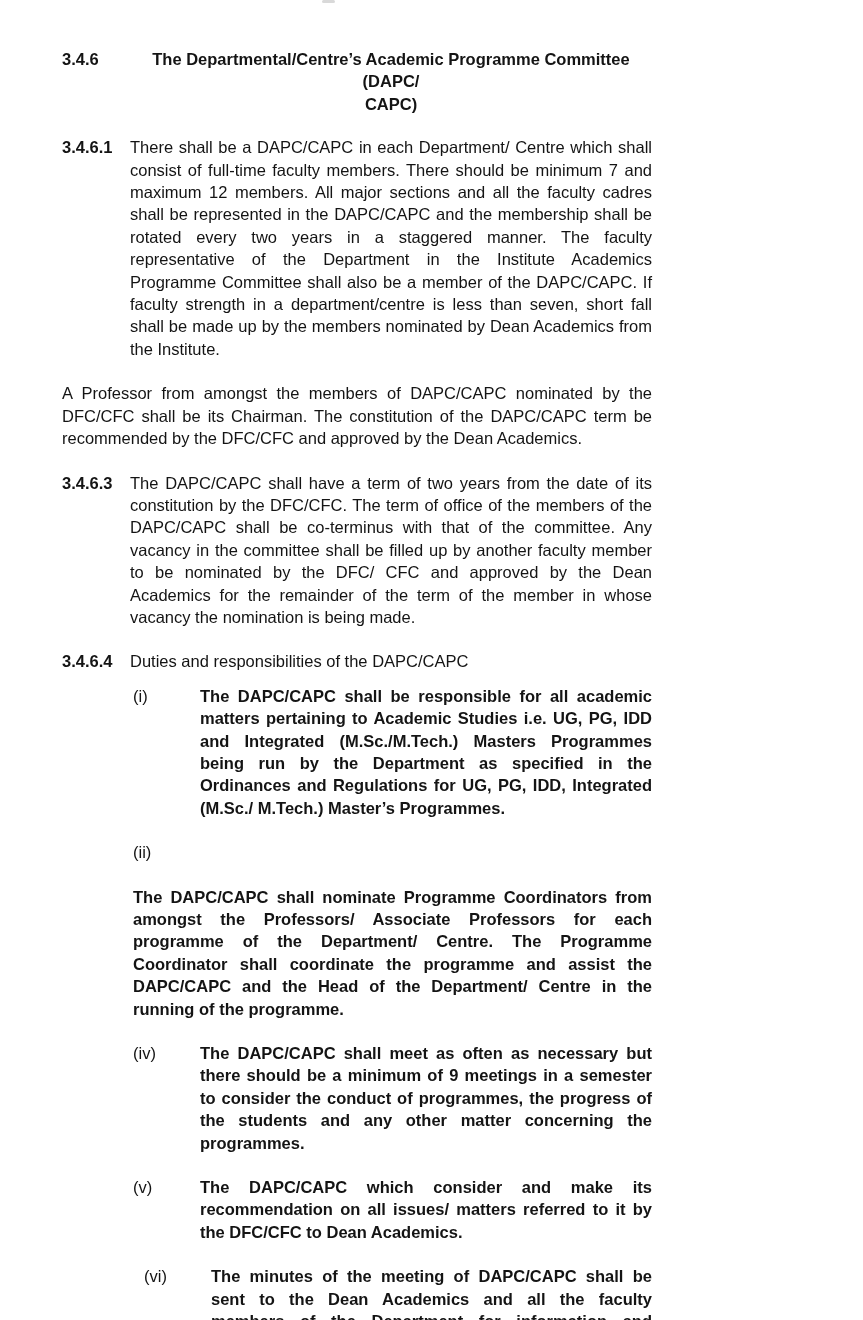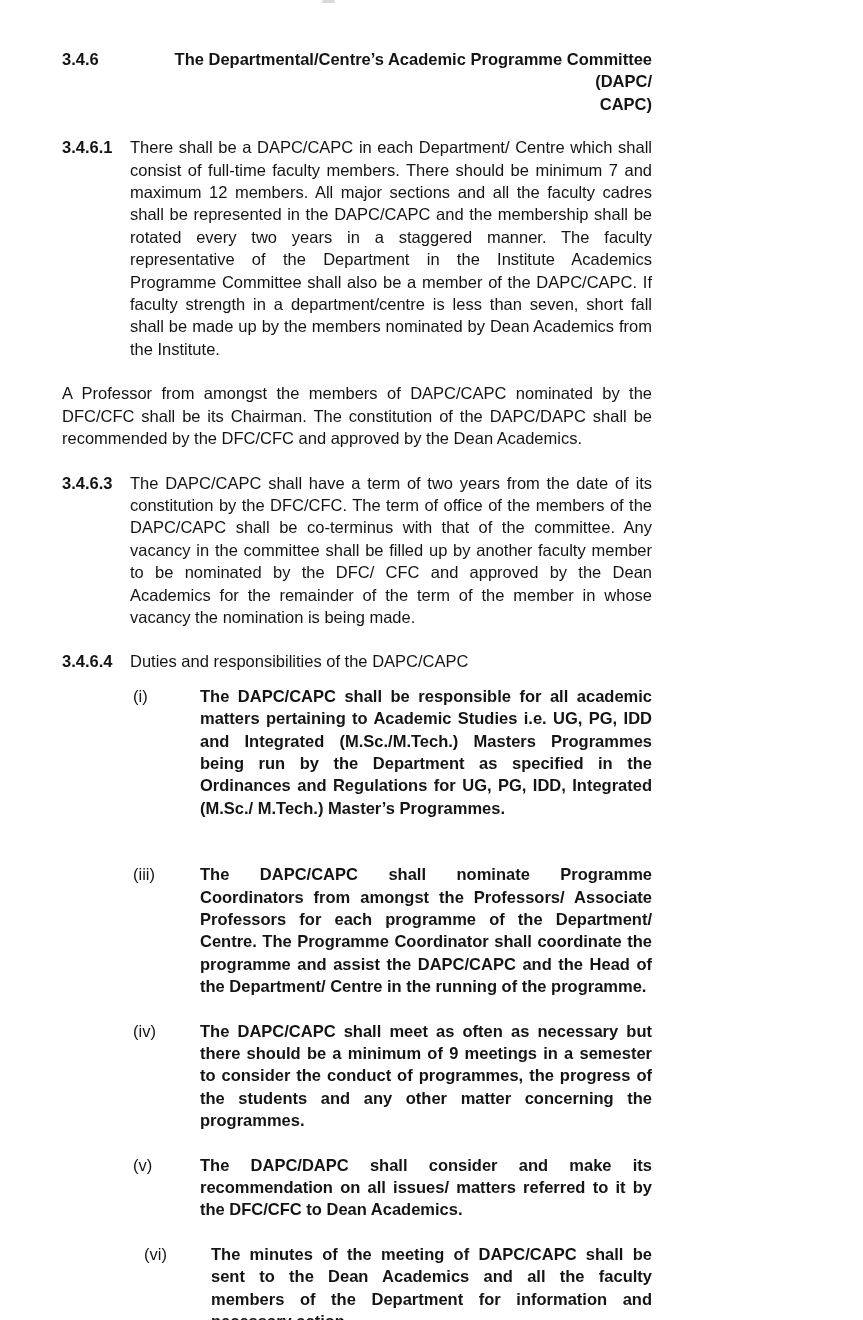--- a/index.html
+++ b/index.html
@@ -30,21 +30,21 @@
     flex: 0 0 68px;
     width: 68px;
     font-weight: 700;
   }
   .body {
     flex: 1;
     margin: 0;
     text-align: justify;
   }
   .heading { margin-bottom: 21px; }
-  .heading .body { font-weight: 700; text-align: right; }
+  .heading .body { font-weight: 700; text-align: center; }
   .heading .body div { display: block; }
   .subheading { margin-bottom: 12px; }
   .subheading .body { font-weight: 400; text-align: left; }
   .items { margin-left: 71px; }
   .item { display: flex; margin-bottom: 22px; }
   .item:last-child { margin-bottom: 0; margin-left: 11px; }
   .marker { flex: 0 0 67px; width: 67px; }
   .itext { flex: 1; margin: 0; text-align: justify; font-weight: bold; }
 </style>
 </head>
@@ -60,50 +60,50 @@
       <div>CAPC)</div>
     </div>
   </div>
 
   <div class="clause">
     <span class="num">3.4.6.1</span>
     <p class="body">There shall be a DAPC/CAPC in each Department/ Centre which shall consist of full-time faculty members. There should be minimum 7 and maximum 12 members. All major sections and all the faculty cadres shall be represented in the DAPC/CAPC and the membership shall be rotated every two years in a staggered manner. The faculty representative of the Department in the Institute Academics Programme Committee shall also be a member of the DAPC/CAPC. If faculty strength in a department/centre is less than seven, short fall shall be made up by the members nominated by Dean Academics from the Institute.</p>
   </div>
 
   <div class="clause">
-    <p class="body">A Professor from amongst the members of DAPC/CAPC nominated by the DFC/CFC shall be its Chairman. The constitution of the DAPC/DAPC shall be recommended by the DFC/CFC and approved by the Dean Academics.</p>
+    <p class="body">A Professor from amongst the members of DAPC/CAPC nominated by the DFC/CFC shall be its Chairman. The constitution of the DAPC/CAPC term be recommended by the DFC/CFC and approved by the Dean Academics.</p>
   </div>
 
   <div class="clause">
     <span class="num">3.4.6.3</span>
     <p class="body">The DAPC/CAPC shall have a term of two years from the date of its constitution by the DFC/CFC. The term of office of the members of the DAPC/CAPC shall be co-terminus with that of the committee. Any vacancy in the committee shall be filled up by another faculty member to be nominated by the DFC/ CFC and approved by the Dean Academics for the remainder of the term of the member in whose vacancy the nomination is being made.</p>
   </div>
 
   <div class="clause subheading">
     <span class="num">3.4.6.4</span>
     <p class="body">Duties and responsibilities of the DAPC/CAPC</p>
   </div>
 
   <div class="items">
     <div class="item">
       <span class="marker">(i)</span>
       <p class="itext">The DAPC/CAPC shall be responsible for all academic matters pertaining to Academic Studies i.e. UG, PG, IDD and Integrated (M.Sc./M.Tech.) Masters Programmes being run by the Department as specified in the Ordinances and Regulations for UG, PG, IDD, Integrated (M.Sc./ M.Tech.) Master’s Programmes.</p>
     </div>
     <div class="item">
+      <span class="marker">(ii)</span>
     </div>
     <div class="item">
-      <span class="marker">(iii)</span>
       <p class="itext">The DAPC/CAPC shall nominate Programme Coordinators from amongst the Professors/ Associate Professors for each programme of the Department/ Centre. The Programme Coordinator shall coordinate the programme and assist the DAPC/CAPC and the Head of the Department/ Centre in the running of the programme.</p>
     </div>
     <div class="item">
       <span class="marker">(iv)</span>
       <p class="itext">The DAPC/CAPC shall meet as often as necessary but there should be a minimum of 9 meetings in a semester to consider the conduct of programmes, the progress of the students and any other matter concerning the programmes.</p>
     </div>
     <div class="item">
       <span class="marker">(v)</span>
-      <p class="itext">The DAPC/DAPC shall consider and make its recommendation on all issues/ matters referred to it by the DFC/CFC to Dean Academics.</p>
+      <p class="itext">The DAPC/CAPC which consider and make its recommendation on all issues/ matters referred to it by the DFC/CFC to Dean Academics.</p>
     </div>
     <div class="item">
       <span class="marker">(vi)</span>
       <p class="itext">The minutes of the meeting of DAPC/CAPC shall be sent to the Dean Academics and all the faculty members of the Department for information and necessary action.</p>
     </div>
   </div>
 </div>
 
 </body></html>

